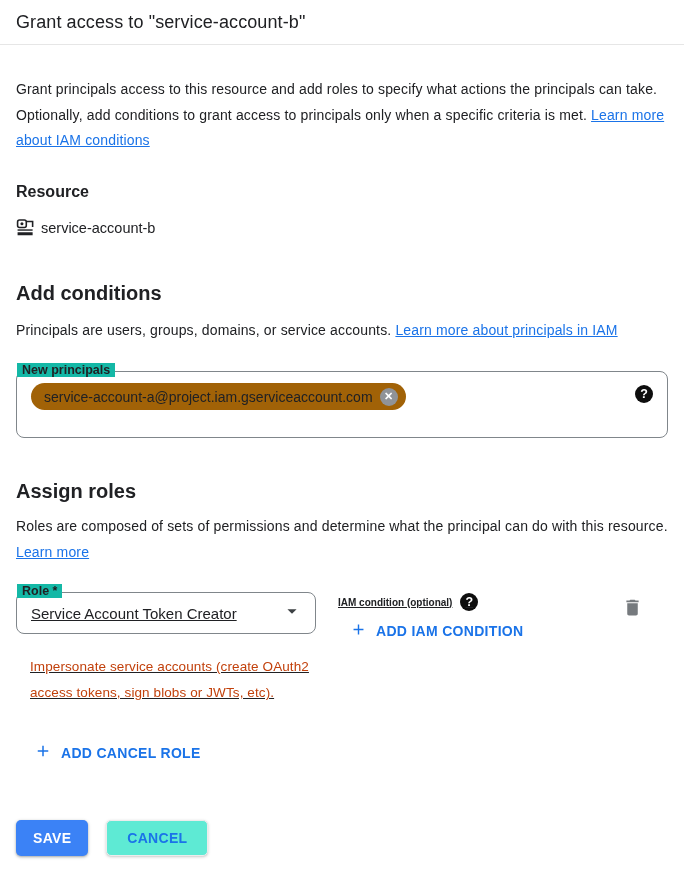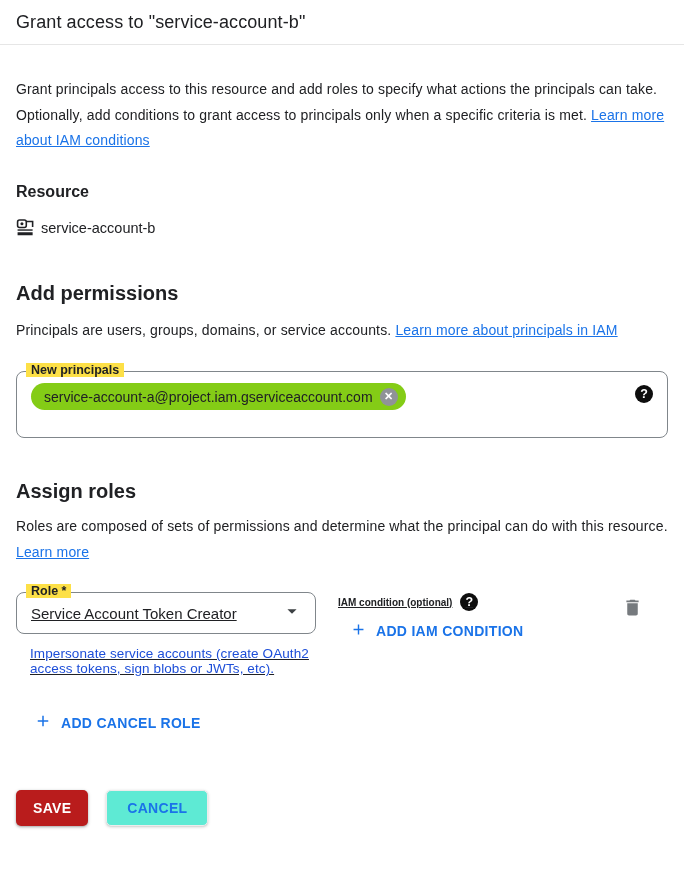--- a/index.html
+++ b/index.html
@@ -42,32 +42,32 @@
     margin: 12px 16px 0; font-size: 14px; line-height: 25.5px; color: #202124; letter-spacing: .15px;
   }
   .section-desc.roles { margin-top: 10px; }
 
   
   .outlined {
     position: relative;
     border: 1px solid #80868b; border-radius: 8px; background: #fff;
   }
   .outlined .field-label {
-    position: absolute; top: -9px; left: 9px;
-    background: #fde047; padding: 0 5px;
+    position: absolute; top: -9px; left: 0;
+    background: #14b8a6; padding: 0 5px;
     font-size: 12.5px; font-weight: 700; color: #202124; line-height: 14px;
     white-space: nowrap;
   }
 
   .principals-field { margin: 28px 16px 0; height: 67px; padding: 11px 14px; }
   .principals-inner { display: flex; align-items: flex-start; }
 
   .chip {
     display: inline-flex; align-items: center; gap: 7px;
-    background: #84cc16; border-radius: 14px;
+    background: #a16207; border-radius: 14px;
     padding: 0 8px 0 13px; height: 27px;
     font-size: 14px; color: #202124;
   }
   .chip-close {
     width: 18px; height: 18px; border-radius: 50%;
     background: #909398; color: #fff;
     display: flex; align-items: center; justify-content: center;
     font-size: 11px; font-weight: 700; cursor: pointer; flex: 0 0 auto;
   }
   .chip-close::before { content: "✕"; line-height: 1; }
@@ -83,22 +83,22 @@
 
   
   .role-row { margin: 27px 16px 0; display: flex; align-items: flex-start; text-decoration: underline; }
   .role-col { width: 300px; flex: 0 0 auto; }
   .role-select {
     height: 42px; display: flex; align-items: center;
     padding: 0 12px 0 14px; cursor: pointer;
   }
   .role-value { font-size: 15px; color: #202124; flex: 1 1 auto; }
   .role-helper {
-    margin: 12px 0 0 14px; width: 280px;
-    font-size: 13.5px; line-height: 15px; color: #1d4ed8; letter-spacing: .1px;
+    margin: 20px 0 0 14px; width: 280px;
+    font-size: 13.5px; line-height: 26px; color: #c2410c; letter-spacing: .1px;
   }
 
   .condition-col { margin-left: 22px; flex: 1 1 auto; }
   .condition-label-row { display: flex; align-items: center; gap: 8px; height: 20px; }
   .condition-label { font-size: 10px; font-weight: 700; color: #202124; }
 
   .text-btn {
     display: inline-flex; align-items: center; gap: 9px;
     color: #1a73e8; font-size: 14px; font-weight: 700; letter-spacing: .3px;
     background: none; border: none; cursor: pointer;
@@ -116,21 +116,21 @@
 
   
   .actions { margin: 56px 16px 0; display: flex; align-items: center; gap: 18px; }
   .btn {
     height: 36px; border-radius: 5px; font-size: 14px; font-weight: 700;
     letter-spacing: .3px; cursor: pointer;
     font-family: "Liberation Sans", sans-serif;
     display: inline-flex; align-items: center; justify-content: center;
   }
   .btn-primary {
-    background: #b91c1c; color: #fff; border: none; padding: 0 17px;
+    background: #3b82f6; color: #fff; border: none; padding: 0 17px;
     box-shadow: 0 1px 2px rgba(60,64,67,.3), 0 1px 3px 1px rgba(60,64,67,.15);
   }
   .btn-secondary {
     background: #5eead4; color: #1a73e8; border: 1px solid #ececec; padding: 0 20px;
     box-shadow: 0 1px 2px rgba(60,64,67,.18), 0 1px 3px 1px rgba(60,64,67,.08);
   }
 
   .plus-icon { display: block; }
 </style>
 </head>
@@ -151,21 +151,21 @@
         <rect x="2" y="2.5" width="11" height="9.5" rx="2.5" stroke="#202124" stroke-width="2"></rect>
         <circle cx="7.5" cy="7.2" r="1.9" fill="#202124"></circle>
         <path d="M13 4.5 H21 V11.5" stroke="#202124" stroke-width="2"></path>
         <path d="M2 15.2 H21" stroke="#202124" stroke-width="1.8"></path>
         <rect x="2" y="18" width="19" height="3.8" fill="#202124"></rect>
       </svg>
     </span>
     <span>service-account-b</span>
   </div>
 
-  <div class="h-section">Add permissions</div>
+  <div class="h-section">Add conditions</div>
   <p class="section-desc"><span>Principals are users, groups, domains, or service accounts.</span> <a class="link">Learn more about principals in IAM</a></p>
 
   <div class="outlined principals-field">
     <span class="field-label">New principals</span>
     <div class="principals-inner">
       <span class="chip">
         <span>service-account-a@project.iam.gserviceaccount.com</span>
         <span class="chip-close"></span>
       </span>
       <span class="help-badge principals-help"></span>

